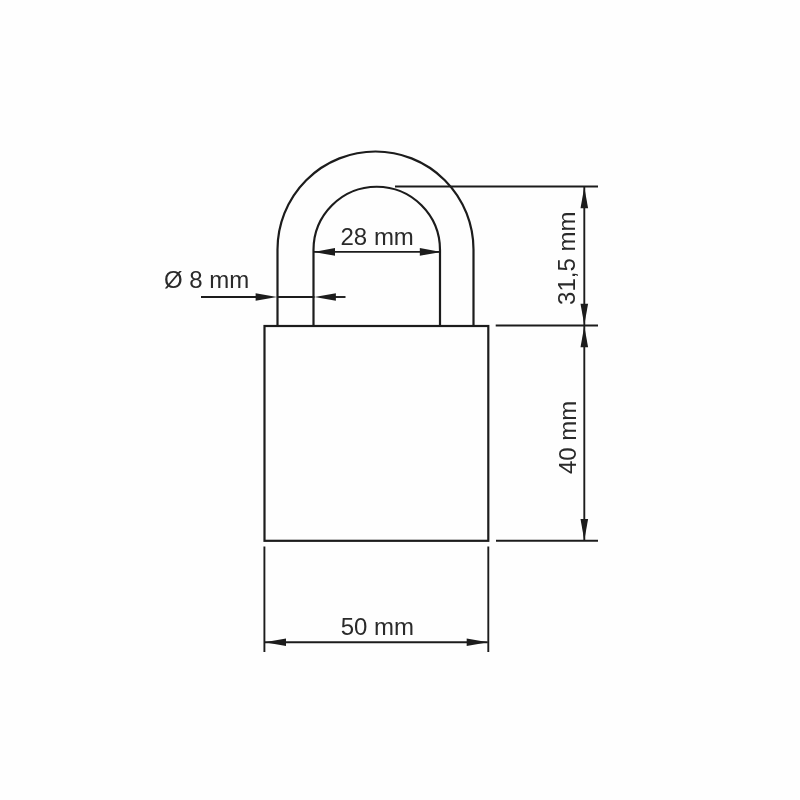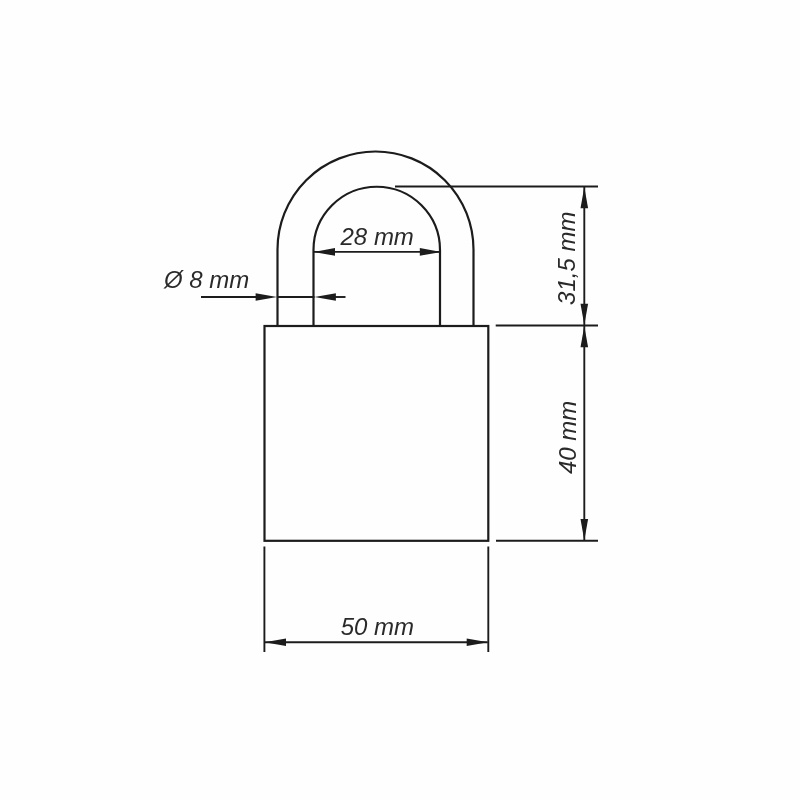--- a/index.html
+++ b/index.html
@@ -1,16 +1,16 @@
 <!DOCTYPE html>
 <html><head>
 <meta charset="utf-8">
 <style>
   html,body{margin:0;padding:0;background:#ffffff;}
-  .page{width:696px;height:800px;position:relative;background:#fefefe;font-style:italic;}
+  .page{width:696px;height:800px;position:relative;background:#fefefe;}
   svg{display:block;}
   text{font-family:"Liberation Sans",sans-serif;fill:#2a2a2a;}
 </style>
 </head>
 <body>
 <div class="page">
 <svg width="800" height="800" viewBox="0 0 800 800">
 
   <rect x="0" y="0" width="800" height="800" fill="#fefefe"></rect>
 

